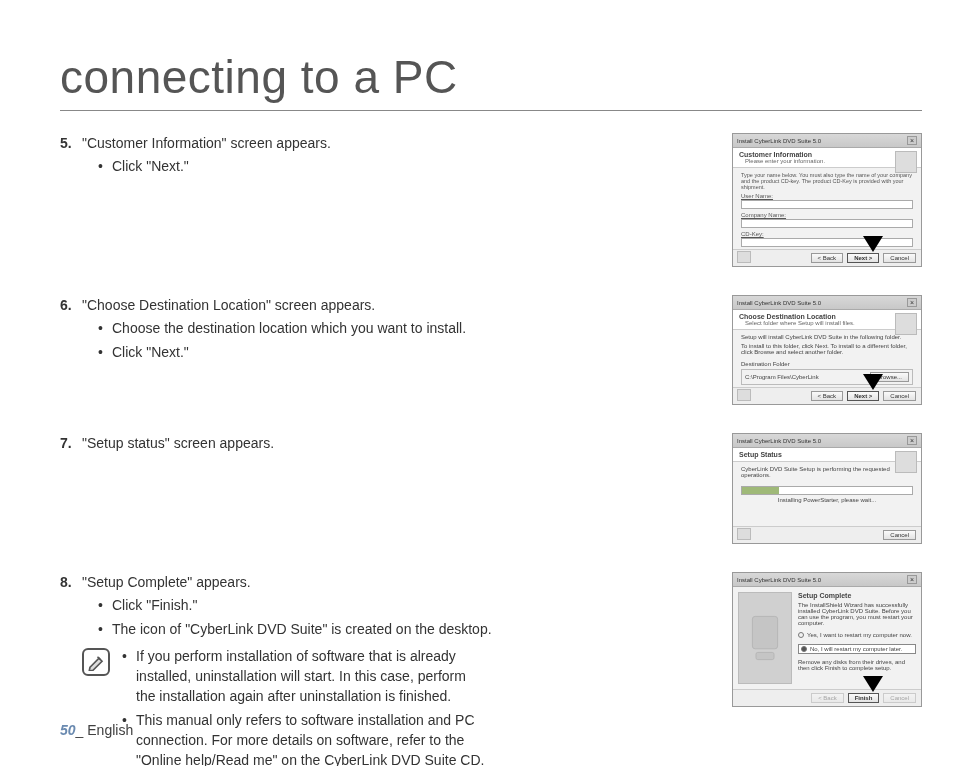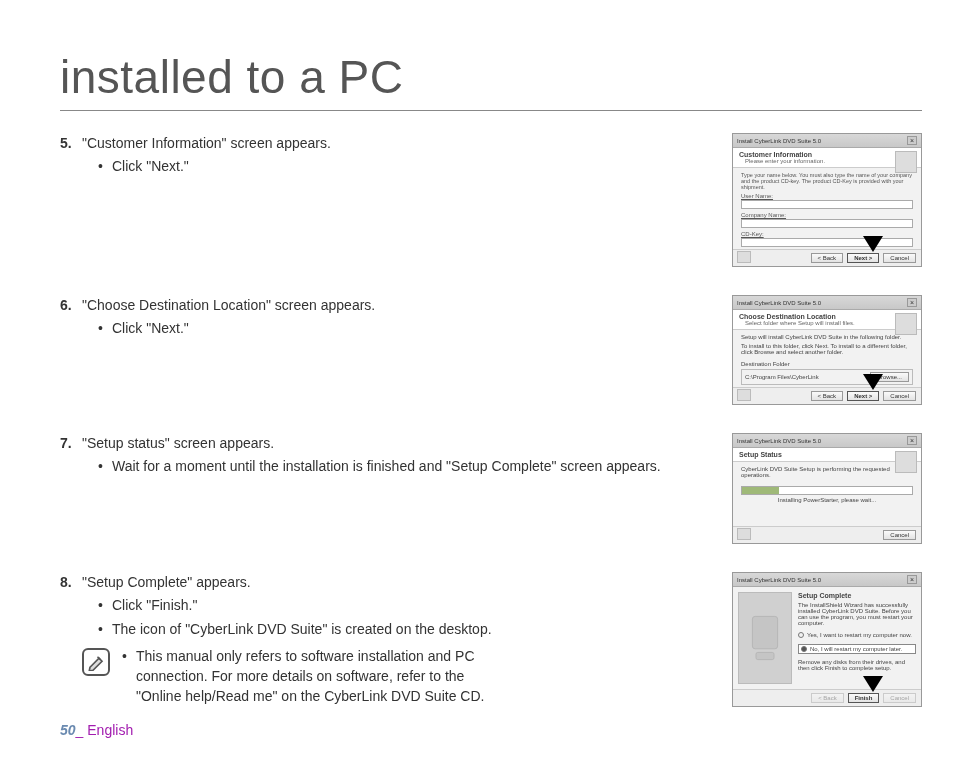--- a/index.html
+++ b/index.html
@@ -82,21 +82,21 @@
   .note-icon svg { width: 18px; height: 18px; }
   .note-body { flex: 1; padding-right: 230px; }
   .footer {
     position: absolute;
     bottom: 28px;
     left: 60px;
     font-size: 14px;
     color: #6a8ab0;
   }
   .footer .pnum { font-weight: bold; font-style: italic; }
-  .footer .lang { color: #a21caf; font-weight: normal; font-style: normal; }
+  .footer .lang { color: #404040; font-weight: normal; font-style: normal; }
 
   
   .shot {
     width: 190px;
     flex: 0 0 190px;
     border: 1px solid #999;
     background: #f2f2f2;
     font-size: 6px;
     color: #444;
     position: relative;
@@ -170,21 +170,21 @@
 
   .right-col {
     position: relative;
   }
   .steps-block { margin-bottom: 28px; }
   .steps-block.tight { margin-bottom: 12px; }
 </style>
 </head>
 <body>
 
-<h1 class="page-title">installed to a PC</h1>
+<h1 class="page-title">connecting to a PC</h1>
 
 <div class="content-row steps-block">
   <div class="text-col">
     <div class="step">
       <div class="step-num">5.</div>
       <div class="step-body">
         <div class="step-head">"Customer Information" screen appears.</div>
         <ul class="bullets">
           <li>Click "Next."</li>
         </ul>
@@ -222,20 +222,21 @@
   </div>
 </div>
 
 <div class="content-row steps-block">
   <div class="text-col">
     <div class="step">
       <div class="step-num">6.</div>
       <div class="step-body">
         <div class="step-head">"Choose Destination Location" screen appears.</div>
         <ul class="bullets">
+          <li>Choose the destination location which you want to install.</li>
           <li>Click "Next."</li>
         </ul>
       </div>
     </div>
   </div>
   <div class="right-col">
     <div class="shot">
       <div class="titlebar">
           <span>Install CyberLink DVD Suite 5.0</span>
           <span class="xbtn">×</span>
@@ -265,21 +266,20 @@
   </div>
 </div>
 
 <div class="content-row steps-block">
   <div class="text-col">
     <div class="step">
       <div class="step-num">7.</div>
       <div class="step-body">
         <div class="step-head">"Setup status" screen appears.</div>
         <ul class="bullets">
-          <li>Wait for a moment until the installation is finished and "Setup Complete" screen appears.</li>
         </ul>
       </div>
     </div>
   </div>
   <div class="right-col">
     <div class="shot">
       <div class="titlebar">
           <span>Install CyberLink DVD Suite 5.0</span>
           <span class="xbtn">×</span>
         </div>
@@ -317,20 +317,21 @@
 
     <div class="note-row">
       <div class="note-icon">
         <svg viewBox="0 0 24 24" fill="none" stroke="#555" stroke-width="2.2">
           <path d="M4 19 L16 7 L20 11 L8 23 L3 24 L4 19 Z" fill="#ddd"></path>
           <path d="M14 5 L18 9"></path>
         </svg>
       </div>
       <div class="note-body">
         <ul class="bullets" style="padding-left:0;">
+          <li>If you perform installation of software that is already installed, uninstallation will start. In this case, perform the installation again after uninstallation is finished.</li>
           <li>This manual only refers to software installation and PC connection. For more details on software, refer to the "Online help/Read me" on the CyberLink DVD Suite CD.</li>
 
         </ul>
       </div>
     </div>
   </div>
 
   <div class="right-col">
     <div class="shot shot-complete">
       <div class="titlebar">

